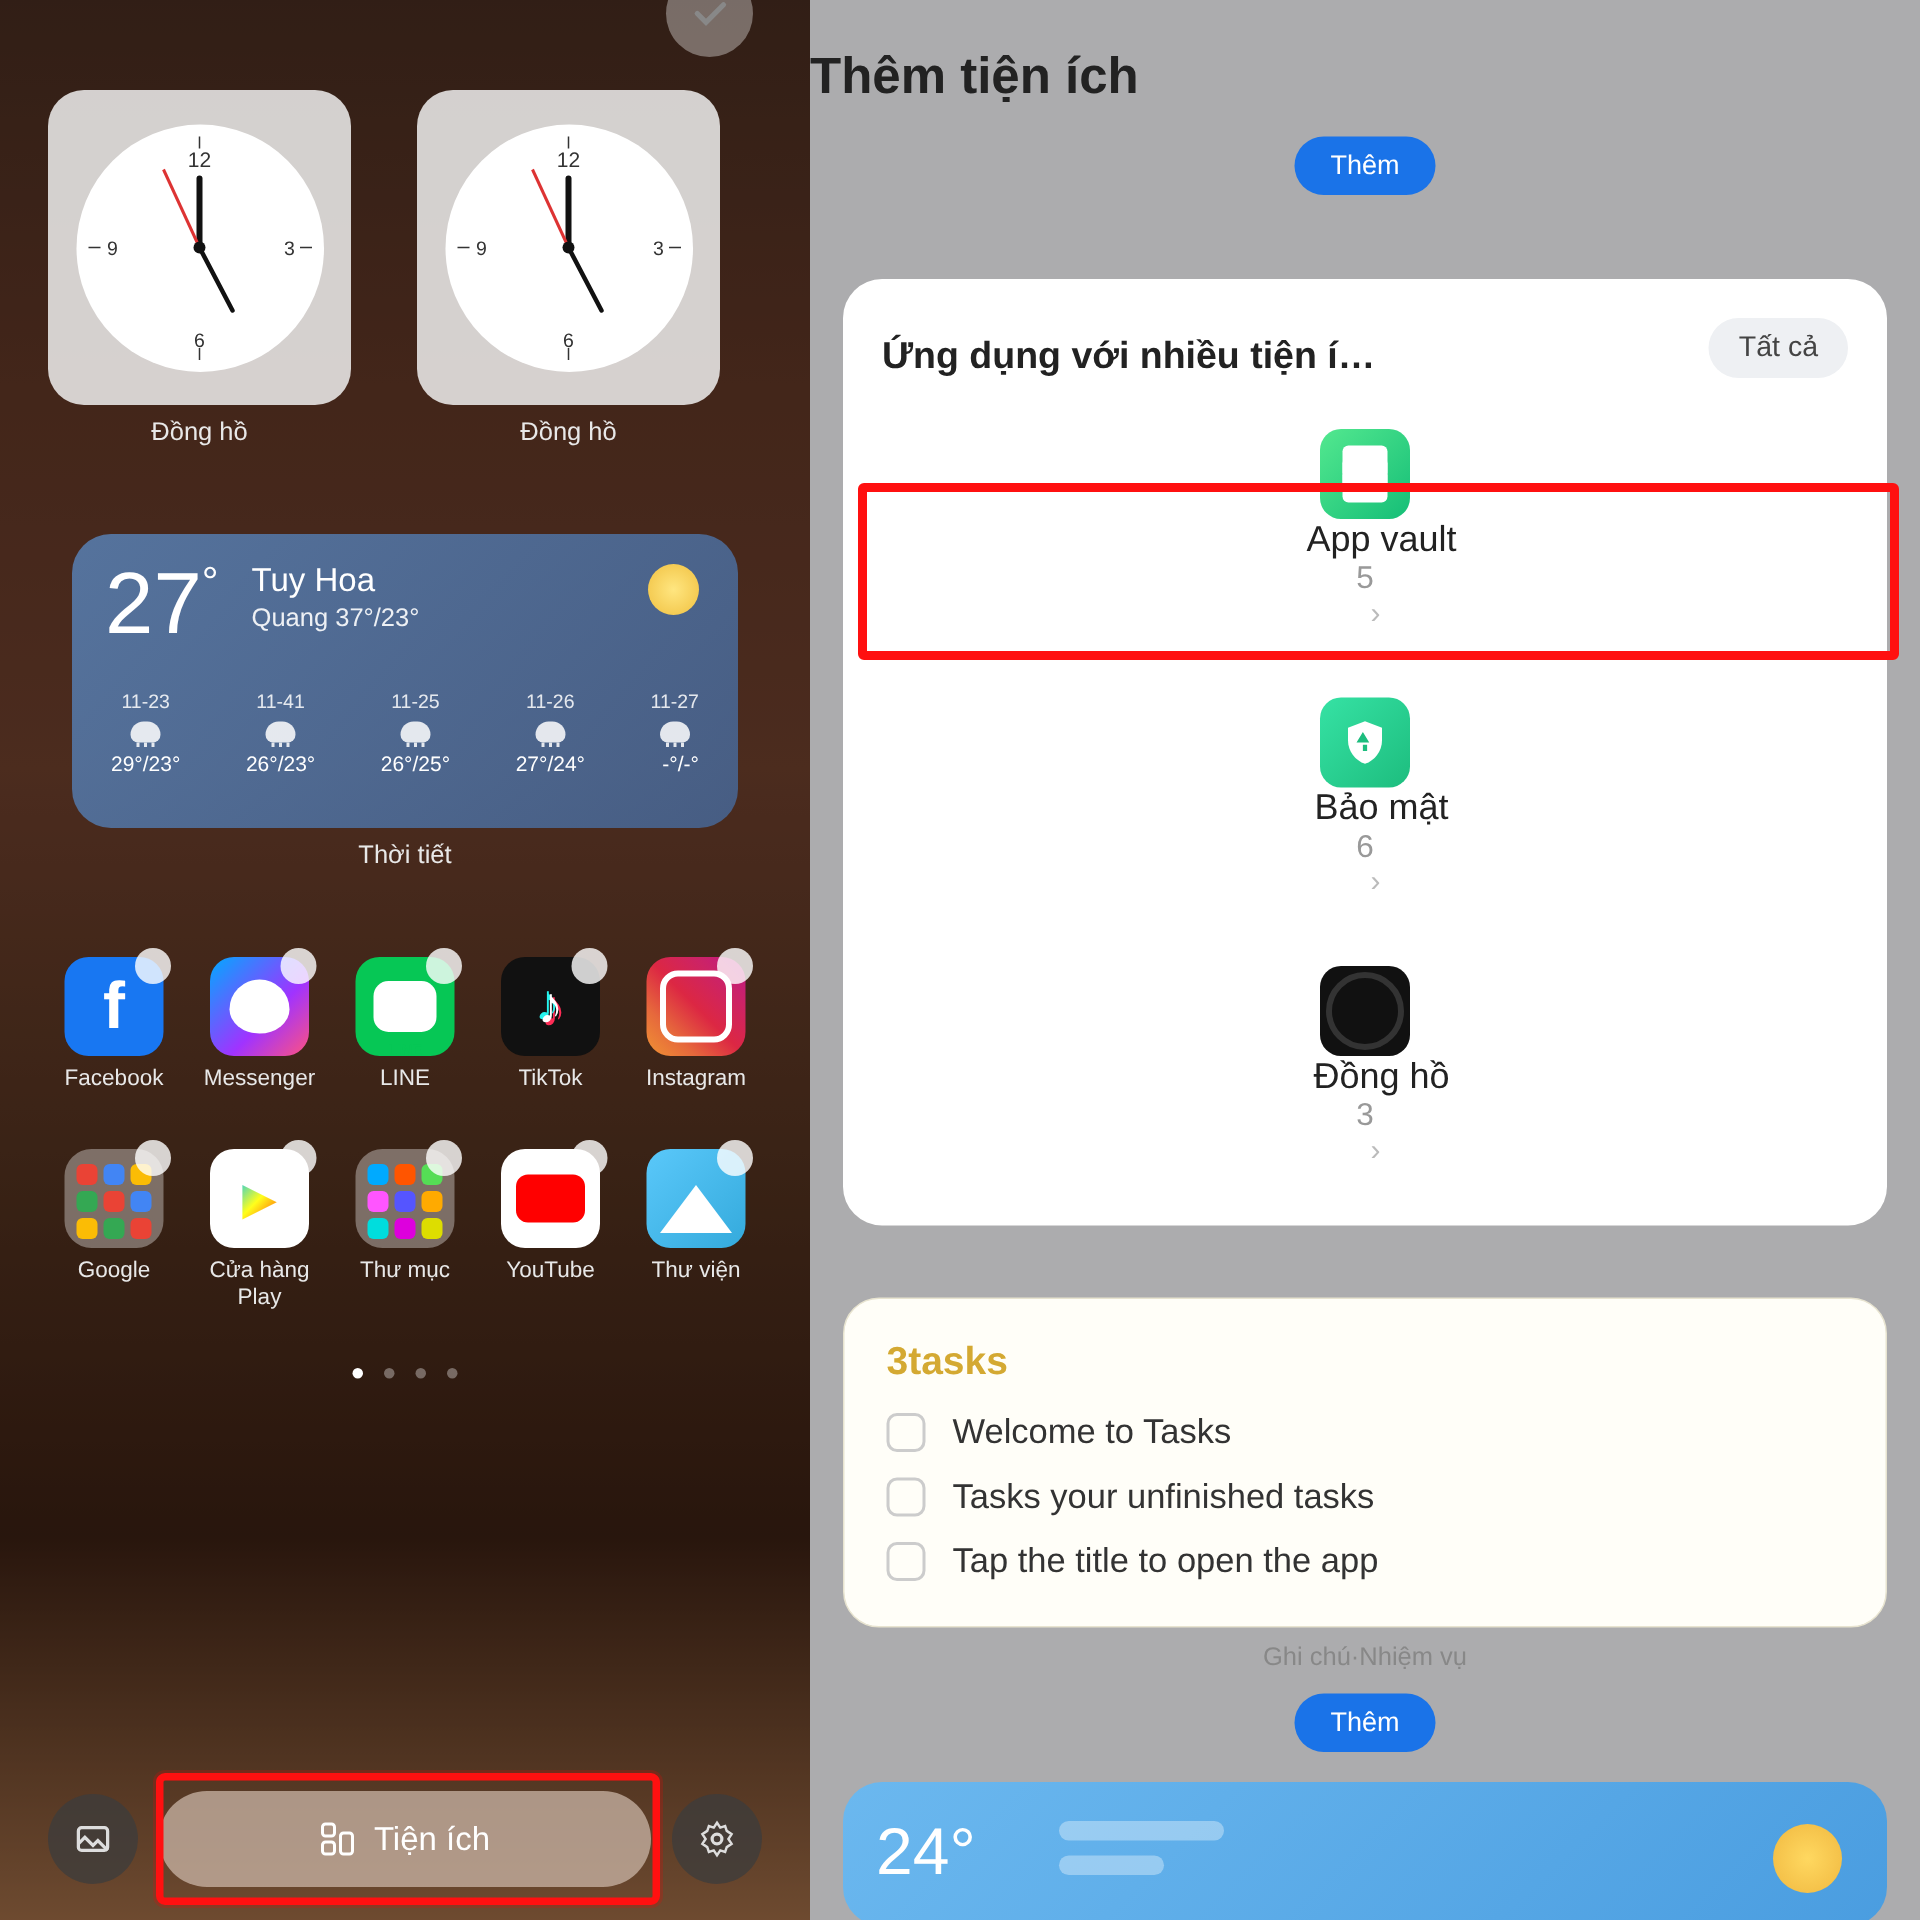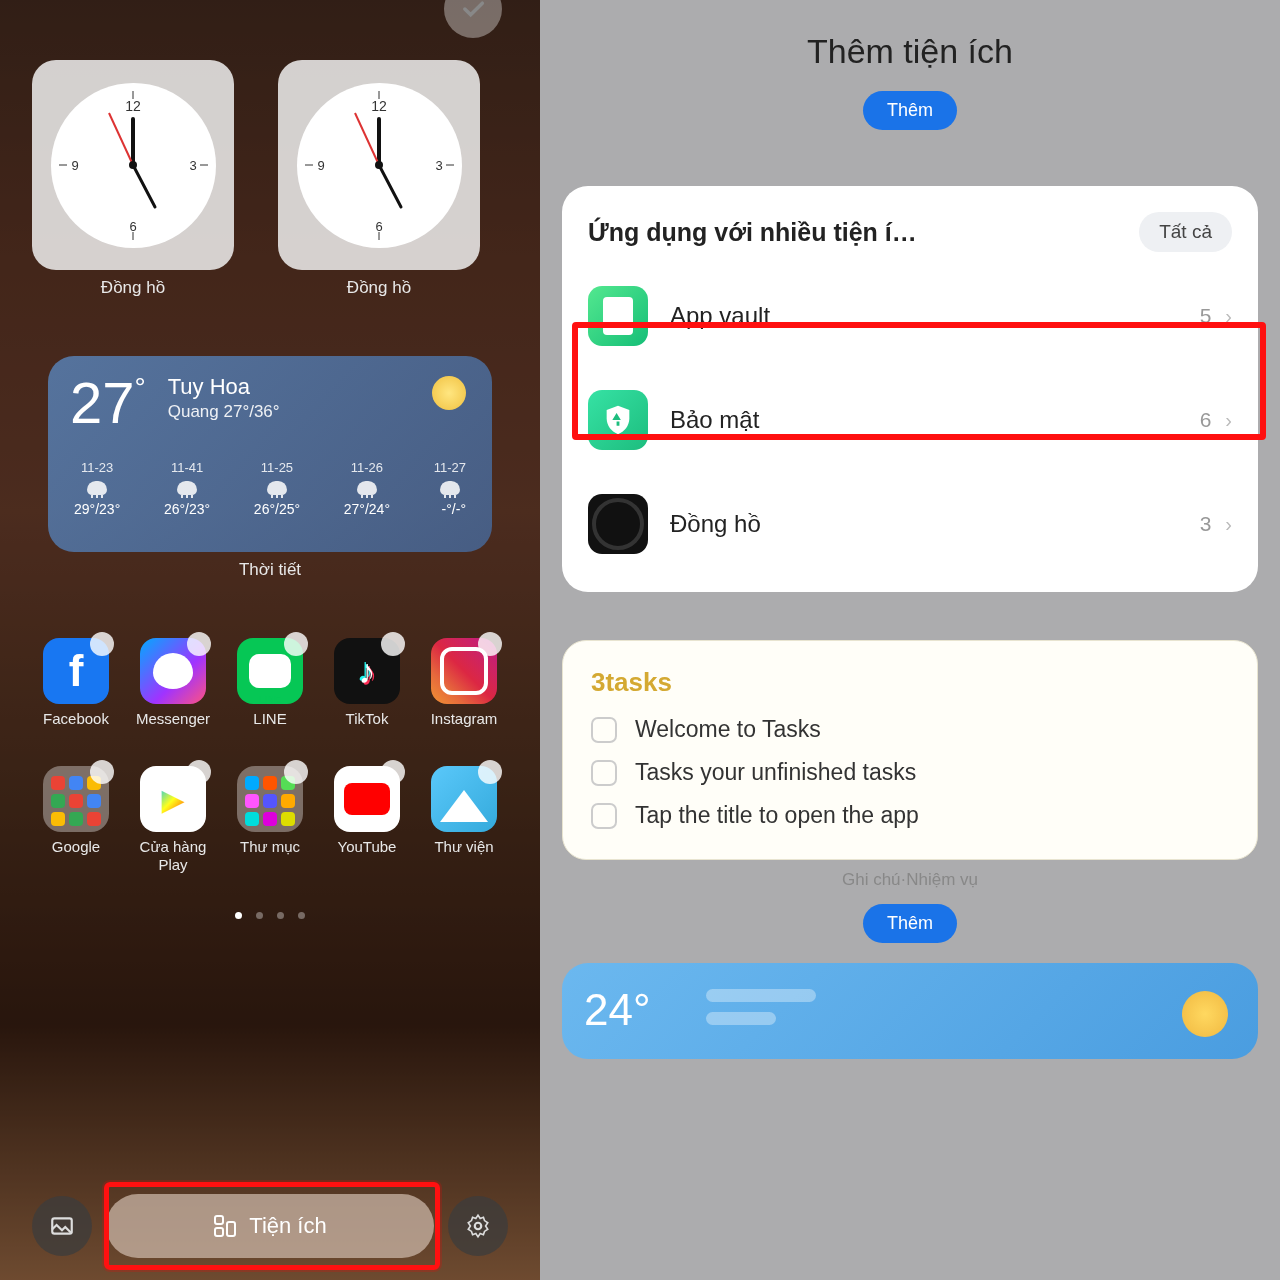--- a/index.html
+++ b/index.html
@@ -99,29 +99,29 @@
 .red-box-1 { position: absolute; border: 5px solid #ff1010; border-radius: 6px; bottom: 10px; left: 104px; width: 336px; height: 88px; z-index: 5; box-shadow: 0 0 0 2px rgba(255,0,0,0.2); }
 
 
 .right-panel {
   width: 740px; height: 1280px; position: relative;
   background: #f6f7f9;
 }
 .right-dim { position: absolute; inset: 0; background: rgba(0,0,0,0.3); z-index: 1; }
 .right-content { position: relative; z-index: 2; padding: 32px 0 0; }
 
-.rp-title { text-align: center; font-size: 34px; font-weight: 400; color: #222; margin-bottom: 20px; }
+.rp-title { text-align: left; font-size: 34px; font-weight: 700; color: #222; margin-bottom: 20px; }
 .btn-them { display: block; margin: 0 auto; background: #1a73e8; color: #fff; font-size: 18px; font-weight: 500; padding: 9px 24px; border-radius: 22px; border: none; }
 
 .section-card { margin: 56px 22px 0; background: #fff; border-radius: 26px; padding: 26px 0 16px; position: relative; }
-.section-head { display: flex; align-items: center; justify-content: space-between; padding: 0 26px 12px; }
+.section-head { display: flex; align-items: flex-end; justify-content: space-between; padding: 0 26px 12px; }
 .section-title { font-size: 25px; font-weight: 600; color: #222; }
 .btn-all { background: #eef0f3; border: none; border-radius: 20px; padding: 9px 20px; font-size: 19px; color: #444; }
 
-.list-item { display: flex; align-items: center; padding: 22px 26px; position: relative; }
+.list-item { display: flex; align-items: center; padding: 22px 26px; position: relative; flex-direction: column; }
 .li-icon { width: 60px; height: 60px; border-radius: 14px; flex-shrink: 0; display: flex; align-items: center; justify-content: center; }
 .li-label { font-size: 24px; font-weight: 500; color: #222; margin-left: 22px; flex: 1; }
 .li-count { font-size: 21px; color: #999; }
 .li-chev { margin-left: 14px; color: #bbb; font-size: 20px; }
 
 .ic-vault { background: linear-gradient(135deg,#53e88f,#15be77); }
 .ic-vault::after { content: ''; width: 30px; height: 22px; border-radius: 4px; box-shadow: 0 -8px 0 #fff, 0 8px 0 #fff; background: #fff; }
 .ic-sec { background: linear-gradient(135deg,#36e2a4,#1dbd7e); }
 .ic-sec svg { width: 34px; height: 34px; }
 .ic-clock2 { background: #111; }
@@ -204,21 +204,21 @@
         </div>
         <div class="widget-label">Đồng hồ</div>
       </div>
     </div>
 
     <div class="weather-card">
       <div class="weather-top">
         <div class="temp-big"><span>27</span><span class="temp-deg">°</span></div>
         <div class="weather-loc">
           <div class="loc-name">Tuy Hoa</div>
-          <div class="loc-sub">Quang  27°/36°</div>
+          <div class="loc-sub">Quang  37°/23°</div>
         </div>
         <div class="sun-icon"></div>
       </div>
       <div class="forecast-row">
         <div class="fc-col">
             <div class="fc-date">11-23</div>
             <div class="fc-icon"></div>
             <div class="fc-temps">29°/23°</div>
           </div>
         <div class="fc-col">

